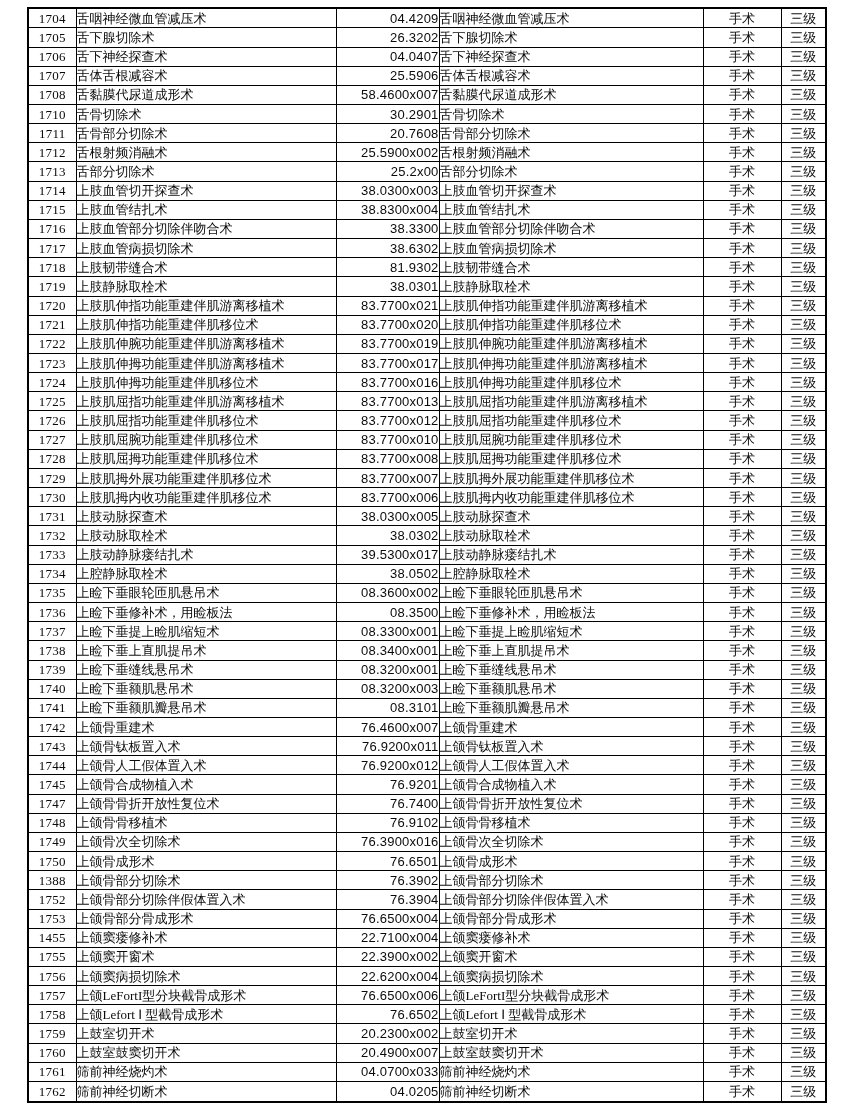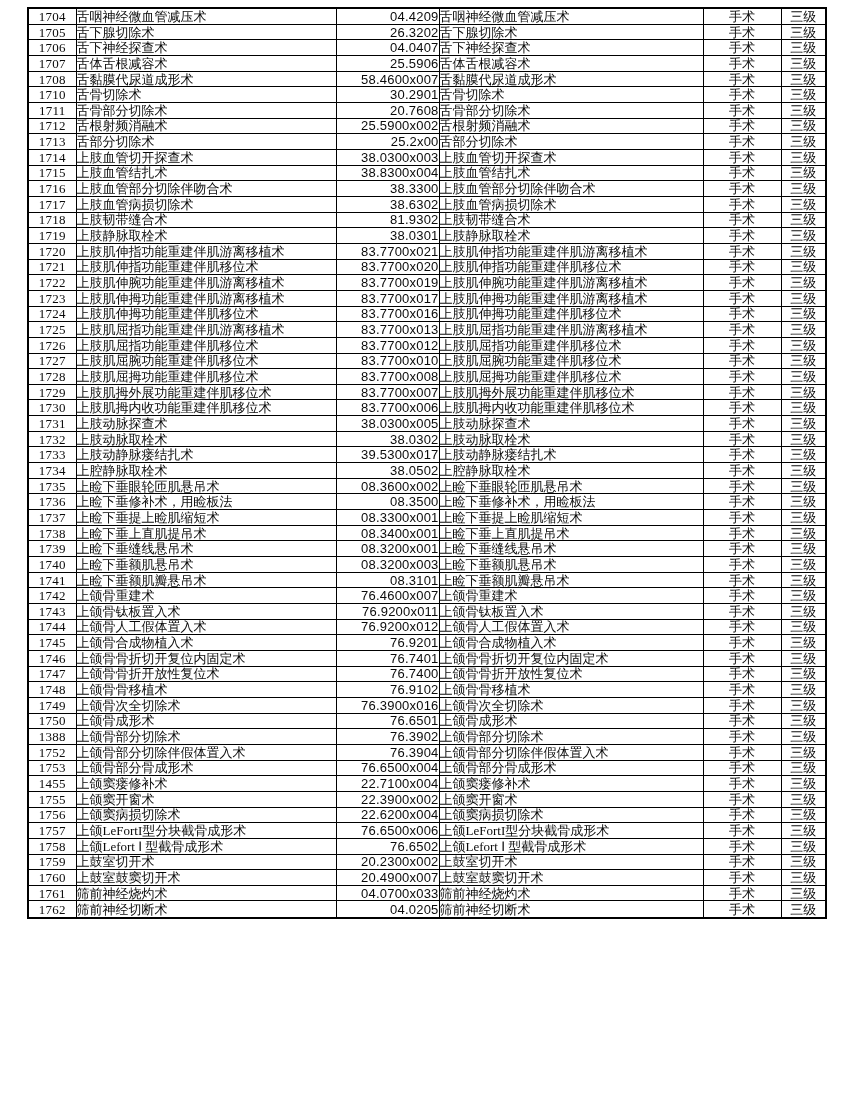--- a/index.html
+++ b/index.html
@@ -10,21 +10,21 @@
   }
   .page {
     position: relative;
     width: 850px; height: 1118px;
     background: #ffffff;
     overflow: hidden;
   }
   table.proc-table {
     position: absolute;
     left: 27px; top: 7px;
-    width: 798px; height: 912px;
+    width: 798px; height: 1096px;
     border-collapse: collapse;
     table-layout: fixed;
     border: 2px solid #000;
   }
   table.proc-table td {
     border: 1px solid #000;
     padding: 0;
     font-size: 13px;
     line-height: 1;
     color: #0a0a0a;
@@ -392,28 +392,20 @@
         </tr>
         <tr>
           <td class="c-no">1745</td>
           <td class="c-name">上颌骨合成物植入术</td>
           <td class="c-code">76.9201</td>
           <td class="c-name">上颌骨合成物植入术</td>
           <td class="c-center">手术</td>
           <td class="c-center">三级</td>
         </tr>
         <tr>
-          <td class="c-no">1746</td>
-          <td class="c-name">上颌骨骨折切开复位内固定术</td>
-          <td class="c-code">76.7401</td>
-          <td class="c-name">上颌骨骨折切开复位内固定术</td>
-          <td class="c-center">手术</td>
-          <td class="c-center">三级</td>
-        </tr>
-        <tr>
           <td class="c-no">1747</td>
           <td class="c-name">上颌骨骨折开放性复位术</td>
           <td class="c-code">76.7400</td>
           <td class="c-name">上颌骨骨折开放性复位术</td>
           <td class="c-center">手术</td>
           <td class="c-center">三级</td>
         </tr>
         <tr>
           <td class="c-no">1748</td>
           <td class="c-name">上颌骨骨移植术</td>

